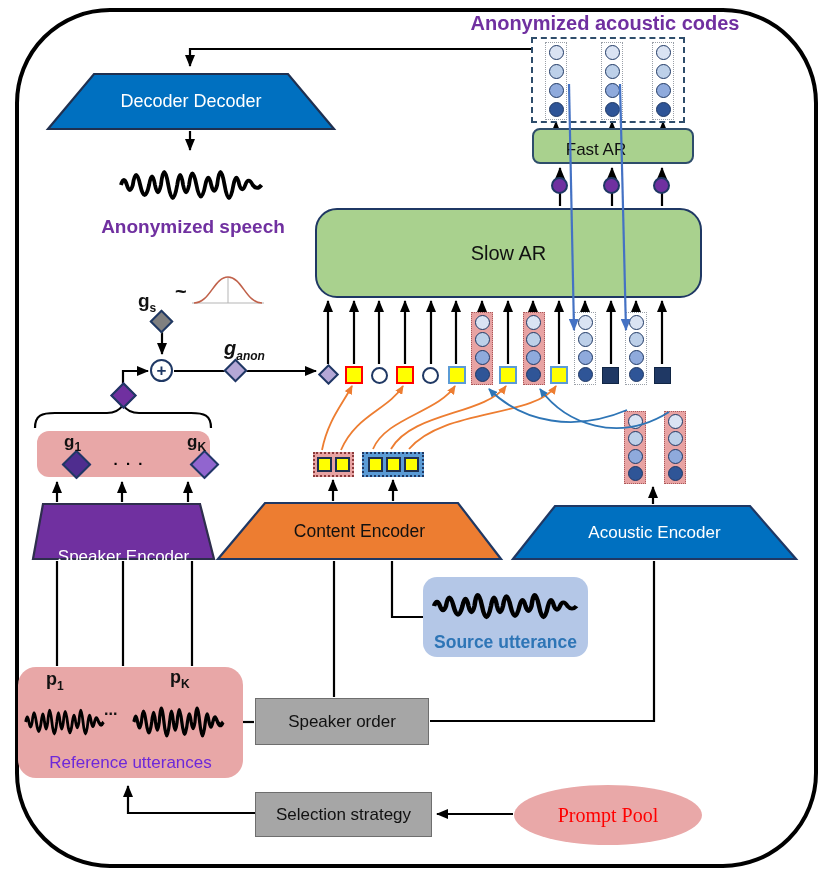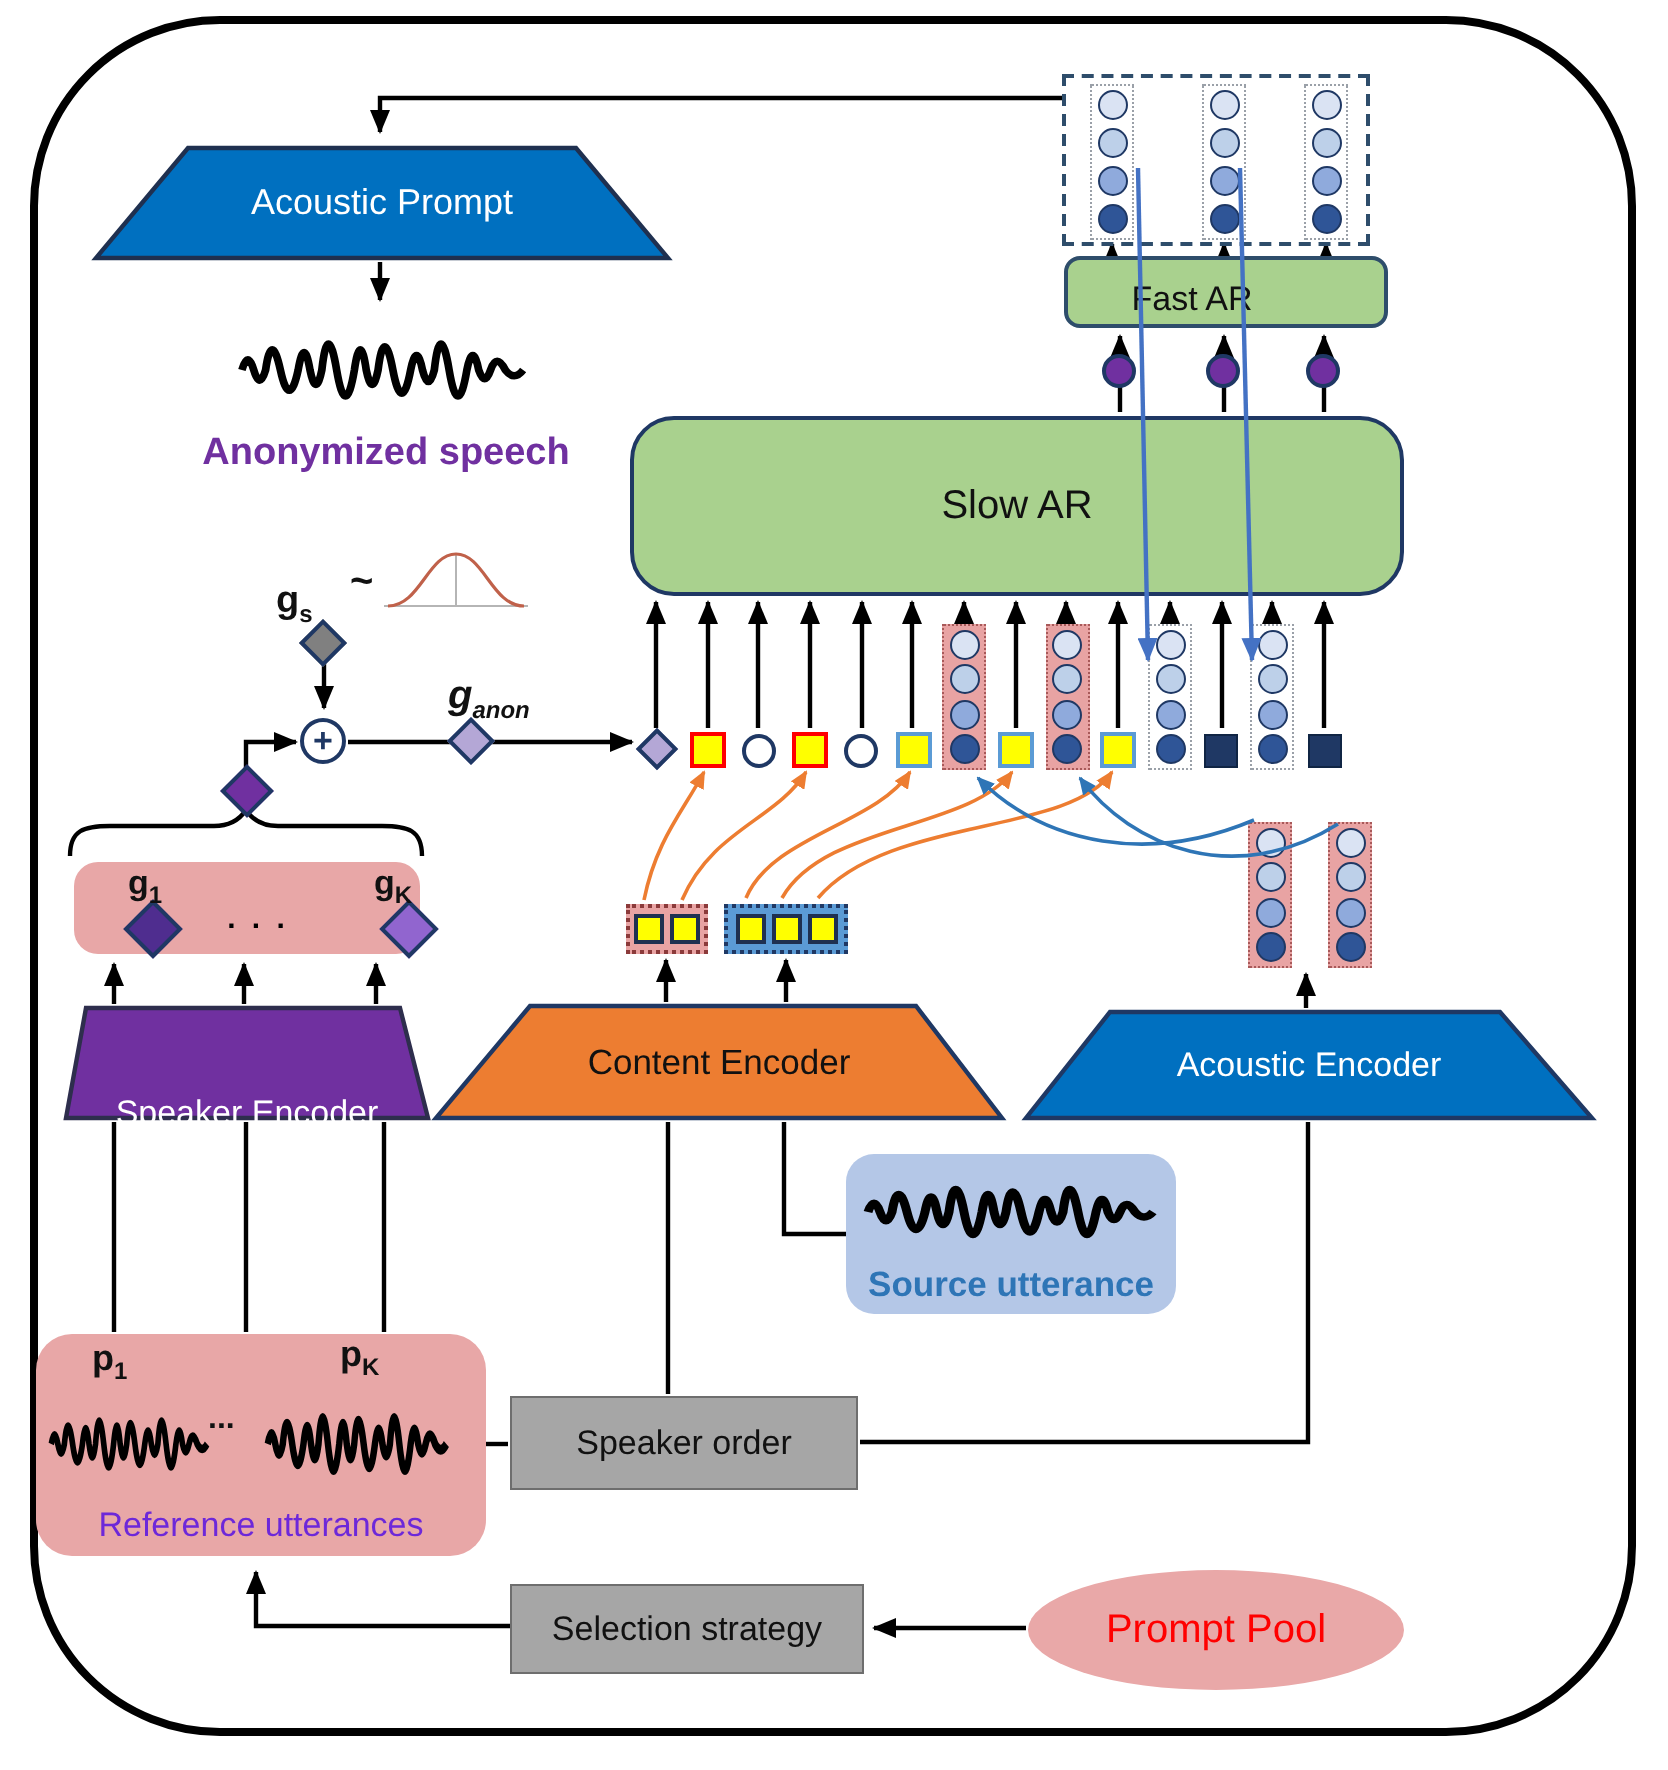--- a/index.html
+++ b/index.html
@@ -28,21 +28,21 @@
   #prompt-pool{left:514px;top:785px;width:188px;height:60px;background:#e9a8a8;border-radius:50%;}
 
   
   .t-codes{color:#7030a0;font-size:20px;font-weight:600;}
   .t-box{color:#111;font-size:17px;}
   .t-slow{color:#111;font-size:20px;}
   .t-white{color:#fff;font-size:17px;}
   .t-purple{color:#7030a0;font-size:19px;font-weight:600;}
   .t-blue{color:#2e75b6;font-size:17.5px;font-weight:600;}
   .t-red{color:#6d28d9;font-size:17px;}
-  .t-red-big{color:#f00;font-size:20px;}
+  .t-red-big{color:#f00;font-size:20px;font-family:Liberation Serif, serif;}
   .glabel{font-weight:bold;font-size:19px;color:#111;z-index:4;}
   .glabel sub{font-size:12px;font-weight:bold;}
 
   
   .diamond{transform:rotate(45deg);z-index:2;}
   #gs-diamond{left:153px;top:313px;width:17px;height:17px;background:#808080;border:2.2px solid #1f3864;}
   #ganon-diamond{left:227px;top:362px;width:17px;height:17px;background:#b4a7d6;border:2.2px solid #1f3864;}
   #agg-diamond{left:114px;top:386px;width:19px;height:19px;background:#7030a0;border:2.2px solid #1f3864;}
   #g1-diamond{left:29px;top:23px;width:17px;height:17px;background:#4f2d8f;border:2px solid #1f3864;position:absolute;}
   #gK-diamond{left:157px;top:23px;width:17px;height:17px;background:#9165cf;border:2px solid #1f3864;position:absolute;}
@@ -123,20 +123,21 @@
       <path d="M243,722 H254"></path>
       <path d="M430,721 H654 V561"></path>
       <path d="M653,504 V487" marker-end="url(#mb)"></path>
       <path d="M256,813 H128 V786" marker-end="url(#mb)"></path>
       <path d="M513,814 H437" marker-end="url(#mb)"></path>
     </g>
   </svg>
 
   <div id="frame" class="abs"></div>
 
+  <div class="abs lbl t-codes" style="left:455px;top:10px;width:300px;height:26px;">Anonymized acoustic codes</div>
   <div id="codes-box" class="abs shape"></div>
   <div class="static-col colbox abs" style="left:545px;top:42px;height:78px;">
       <span class="cell" style="background: rgb(218, 227, 243);"></span>
       <span class="cell" style="background: rgb(189, 208, 233);"></span>
       <span class="cell" style="background: rgb(143, 170, 220);"></span>
       <span class="cell" style="background: rgb(47, 85, 151);"></span>
     </div>
   <div class="static-col colbox abs" style="left:601px;top:42px;height:78px;">
       <span class="cell" style="background: rgb(218, 227, 243);"></span>
       <span class="cell" style="background: rgb(189, 208, 233);"></span>
@@ -301,21 +302,21 @@
   <div id="source-box" class="abs shape">
     <svg style="position:absolute;left:8px;top:4px;" width="150" height="50" viewBox="0 0 100 40" preserveAspectRatio="none">
       <path d="M2,20 Q4,13 6,20 Q8,27 10,20 Q12,6 15,20 Q18,34 21,20 Q23,8 25,20 Q27,30 29,20 Q31,2 34,20 Q37,38 40,20 Q42,6 44,20 Q46,30 48,20 Q50,4 53,20 Q56,36 59,20 Q61,10 63,20 Q65,28 67,20 Q69,2 72,20 Q75,38 78,20 Q80,10 82,20 Q84,26 86,20 Q88,14 91,20 Q94,24 97,20" stroke="#000" stroke-width="3" fill="none"></path>
     </svg>
     <div class="abs lbl t-blue" style="left:0;bottom:3px;width:165px;height:24px;">Source utterance</div>
   </div>
 
   <svg class="abs shape" style="left:47px;top:73px;overflow:visible;" width="288" height="57">
     <polygon points="47,1 241,1 287,56 1,56" fill="#0070c0" stroke="#1f3050" stroke-width="2.2"></polygon>
   </svg>
-  <div class="abs lbl t-white" style="left:47px;top:73px;width:288px;height:57px;font-size:18px;">Acoustic Prompt</div>
+  <div class="abs lbl t-white" style="left:47px;top:73px;width:288px;height:57px;font-size:18px;">Decoder Decoder</div>
 
   <svg class="abs" style="left:118px;top:156px;z-index:1;" width="148" height="58" viewBox="0 0 100 40" preserveAspectRatio="none">
     <path d="M2,20 Q4,13 6,20 Q8,27 10,20 Q12,6 15,20 Q18,34 21,20 Q23,8 25,20 Q27,30 29,20 Q31,2 34,20 Q37,38 40,20 Q42,6 44,20 Q46,30 48,20 Q50,4 53,20 Q56,36 59,20 Q61,10 63,20 Q65,28 67,20 Q69,2 72,20 Q75,38 78,20 Q80,10 82,20 Q84,26 86,20 Q88,14 91,20 Q94,24 97,20" stroke="#000" stroke-width="2.6" fill="none"></path>
   </svg>
   <div class="abs lbl t-purple" style="left:93px;top:214px;width:200px;height:26px;">Anonymized speech</div>
 
   <div id="ref-box" class="abs shape">
     <div class="abs glabel" style="left:28px;top:2px;font-size:18px;">
       <span>p</span><sub>1</sub>
     </div>

